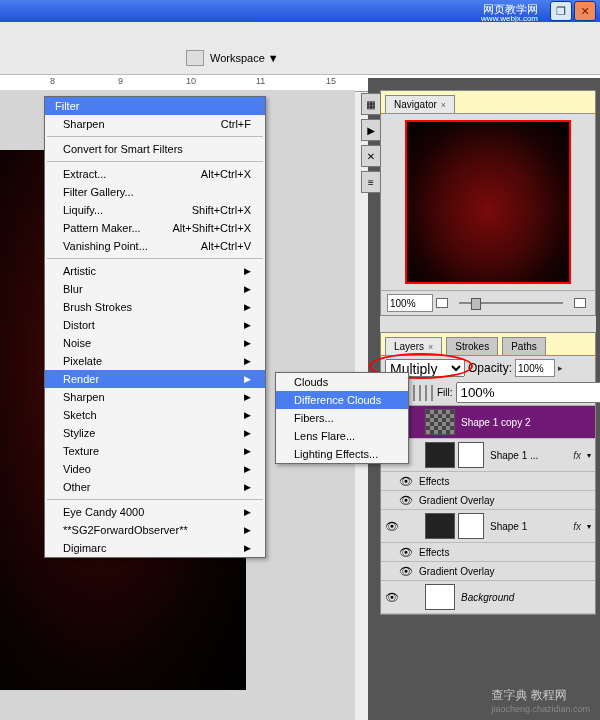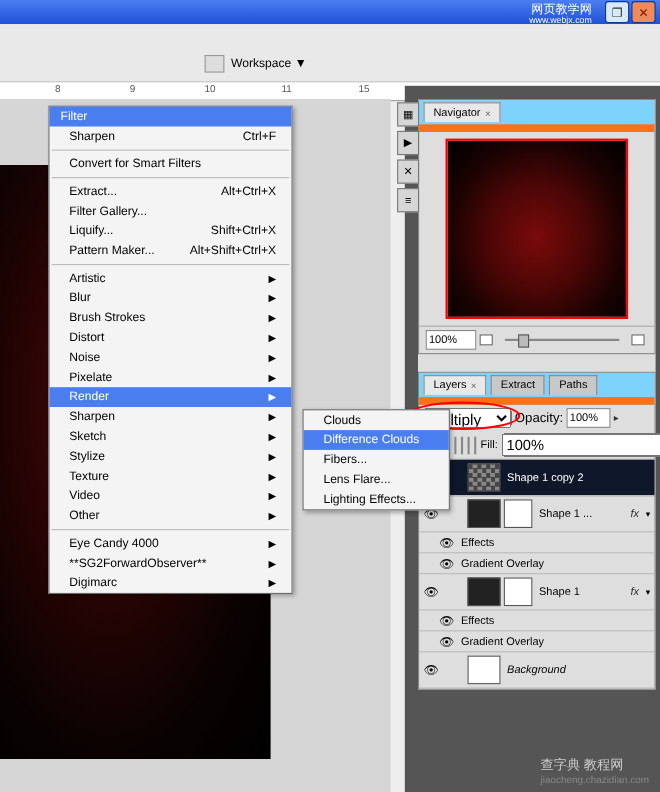--- a/index.html
+++ b/index.html
@@ -14,21 +14,21 @@
 .workspace-combo{position:absolute;left:186px;top:28px;display:flex;align-items:center;gap:6px}
 .workspace-combo .wicon{width:16px;height:14px;background:#ddd;border:1px solid #999;}
 .ruler{height:16px;background:#fff;border-bottom:1px solid #999;position:relative;font-size:9px;color:#555}
 .ruler span{position:absolute;top:1px}
 .canvas-area{position:absolute;left:0;top:90px;width:355px;height:630px;background:#d5d5d5}
 .canvas{position:absolute;left:0;top:60px;width:246px;height:540px;background:radial-gradient(ellipse at 40% 40%, #4a0a0a 0%, #2a0404 35%, #0a0202 70%, #000 100%)}
 
 .rcol{position:absolute;right:0;top:78px;width:232px;height:642px;background:#555}
 .rcol .inner{position:absolute;left:12px;top:12px;width:216px;background:#dedede}
 .panel{border:1px solid #888}
-.panel-head{height:22px;display:flex;align-items:center;background:#7dd3fc;border-bottom:7px solid #f97316}
+.panel-head{height:22px;display:flex;align-items:flex-end;background:#fef9c3;border-bottom:1px solid #f97316}
 .tab{padding:3px 8px;background:#e8e8e8;border:1px solid #888;border-bottom:none;margin-left:4px;font-size:10px;display:flex;align-items:center;gap:4px}
 .tab .x{font-size:9px;color:#666}
 .tab.inactive{background:#c8c8c8}
 .nav-preview{margin:6px auto;width:162px;height:160px;border:2px solid #f00;background:radial-gradient(ellipse at 50% 55%,#7a0a0a 0%,#4a0606 40%,#1a0202 70%,#000 100%)}
 .nav-bottom{display:flex;align-items:center;padding:3px 6px;border-top:1px solid #aaa}
 .nav-bottom input{width:40px;height:14px;font-size:10px;border:1px solid #888}
 .nav-bottom .slider{flex:1;height:2px;background:#888;margin:0 8px;position:relative}
 .nav-bottom .slider::after{content:"";position:absolute;left:12px;top:-4px;width:8px;height:10px;background:#bbb;border:1px solid #555}
 .tiny{width:10px;height:8px;border:1px solid #666;background:#fff;margin:0 3px}
 .sidebtns{position:absolute;left:-20px;top:2px;width:18px}
@@ -36,21 +36,21 @@
 .layers-panel{margin-top:16px}
 .blend-row{display:flex;align-items:center;padding:3px 4px;gap:3px}
 .blend-row select{width:80px;font-size:14px;height:18px}
 .blend-row label{font-size:12px}
 .blend-row input{width:34px;height:14px;font-size:10px;border:1px solid #888}
 .blend-row .arrow{font-size:9px;color:#333}
 .ellipse{position:absolute;border:2px solid red;border-radius:50%;width:100px;height:22px;pointer-events:none}
 .lock-row{display:flex;align-items:center;padding:2px 4px;gap:4px;border-bottom:1px solid #aaa;font-size:10px}
 .lock-row .ic{width:14px;height:14px;border:1px solid #888;background:#eee}
 .layer{display:flex;align-items:center;padding:3px 4px;border-bottom:1px solid #bbb;gap:6px}
-.layer.selected{background:#0f172a;color:#fff}
+.layer.selected{background:#701a75;color:#fff}
 .vis{width:14px;height:14px;display:flex;align-items:center;justify-content:center;font-size:11px}
 .link{width:14px;height:14px}
 .thumb{width:28px;height:24px;border:1px solid #555;background:#222}
 .thumb.white{background:#fff}
 .mask{width:24px;height:24px;border:1px solid #555;background:#fff;margin-left:-3px}
 .lname{flex:1;font-size:10px}
 .fx{font-style:italic;font-size:10px;opacity:.8}
 .sublayer{padding:2px 4px 2px 48px;display:flex;align-items:center;gap:6px;border-bottom:1px solid #bbb;font-size:10px}
 .sublayer .vis{margin-left:-30px}
 .tri{font-size:8px}
@@ -119,21 +119,21 @@
         <div class="tiny"></div>
       </div>
     </div>
 
     <div class="panel layers-panel" style="position:relative">
       <div class="panel-head">
         <div class="tab">
             <span>Layers</span>
             <span class="x">×</span>
           </div>
-        <div class="tab inactive">Extract</div>
+        <div class="tab inactive">Strokes</div>
         <div class="tab inactive">Paths</div>
       </div>
       <div class="blend-row" style="position:relative">
         <div class="ellipse" style="left:-12px;top:-3px"></div>
         <select><option>Multiply</option></select>
         <label>Opacity:</label>
         <input value="100%" style="">
           <span class="arrow">▸</span>
       </div>
       <div class="lock-row">
@@ -218,20 +218,24 @@
       <span>Filter Gallery...</span>
     </div>
     <div class="mi">
       <span>Liquify...</span>
       <span>Shift+Ctrl+X</span>
     </div>
     <div class="mi">
       <span>Pattern Maker...</span>
       <span>Alt+Shift+Ctrl+X</span>
     </div>
+    <div class="mi">
+      <span>Vanishing Point...</span>
+      <span>Alt+Ctrl+V</span>
+    </div>
     <div class="sep"></div>
     <div class="mi">
       <span>Artistic</span>
       <span class="sub-arrow">▶</span>
     </div>
     <div class="mi">
       <span>Blur</span>
       <span class="sub-arrow">▶</span>
     </div>
     <div class="mi">

